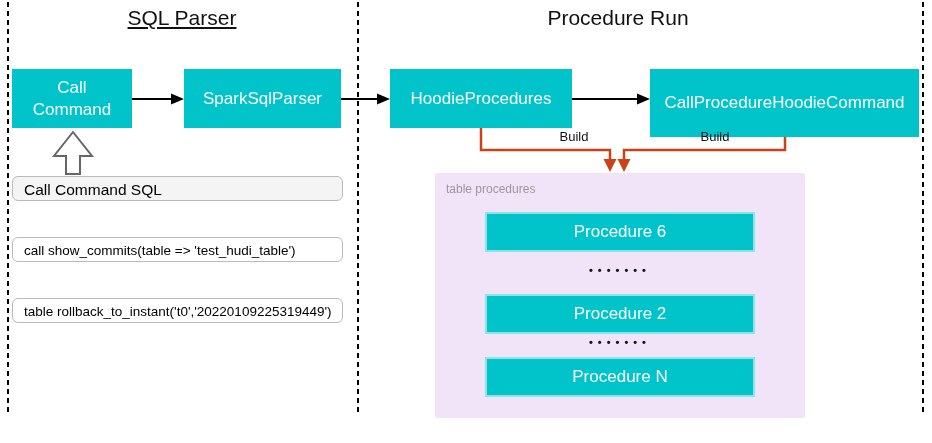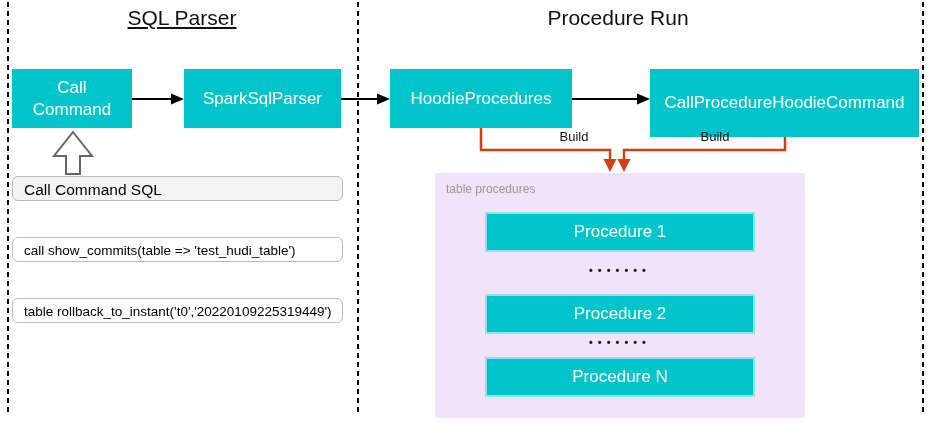--- a/index.html
+++ b/index.html
@@ -96,21 +96,21 @@
 
   <div class="abs panel" style="left:12px;top:176px;">
     <div class="panel-cell panel-header">Call Command SQL</div>
     <div class="panel-cell panel-row">call show_commits(table =&gt; 'test_hudi_table')</div>
     <div class="panel-cell panel-row">table rollback_to_instant('t0','20220109225319449')</div>
   </div>
 
   <div class="abs group" style="left:435px;top:173px;width:370px;height:245px;">
     <div class="group-label">table procedures</div>
     <div class="proc" style="top:39px;">
-      <span>Procedure 1</span>
+      <span>Procedure 6</span>
     </div>
     <div class="dots" style="top:91px;">•••••••</div>
     <div class="proc" style="top:121px;">
       <span>Procedure 2</span>
     </div>
     <div class="dots" style="top:163px;">•••••••</div>
     <div class="proc" style="top:184px;justify-content:center;">
       <span>Procedure N</span>
     </div>
   </div>

